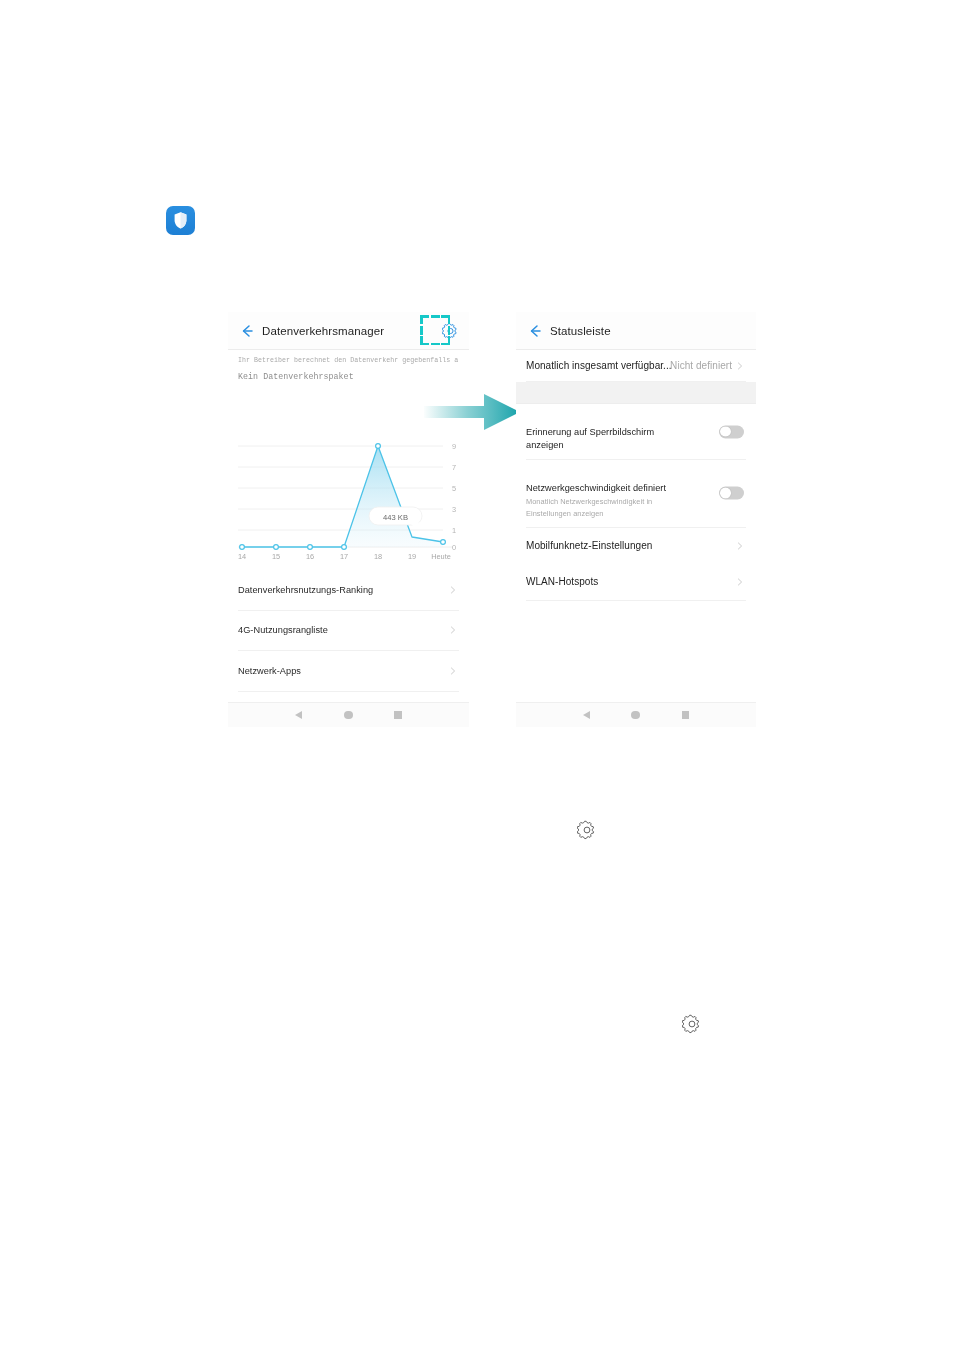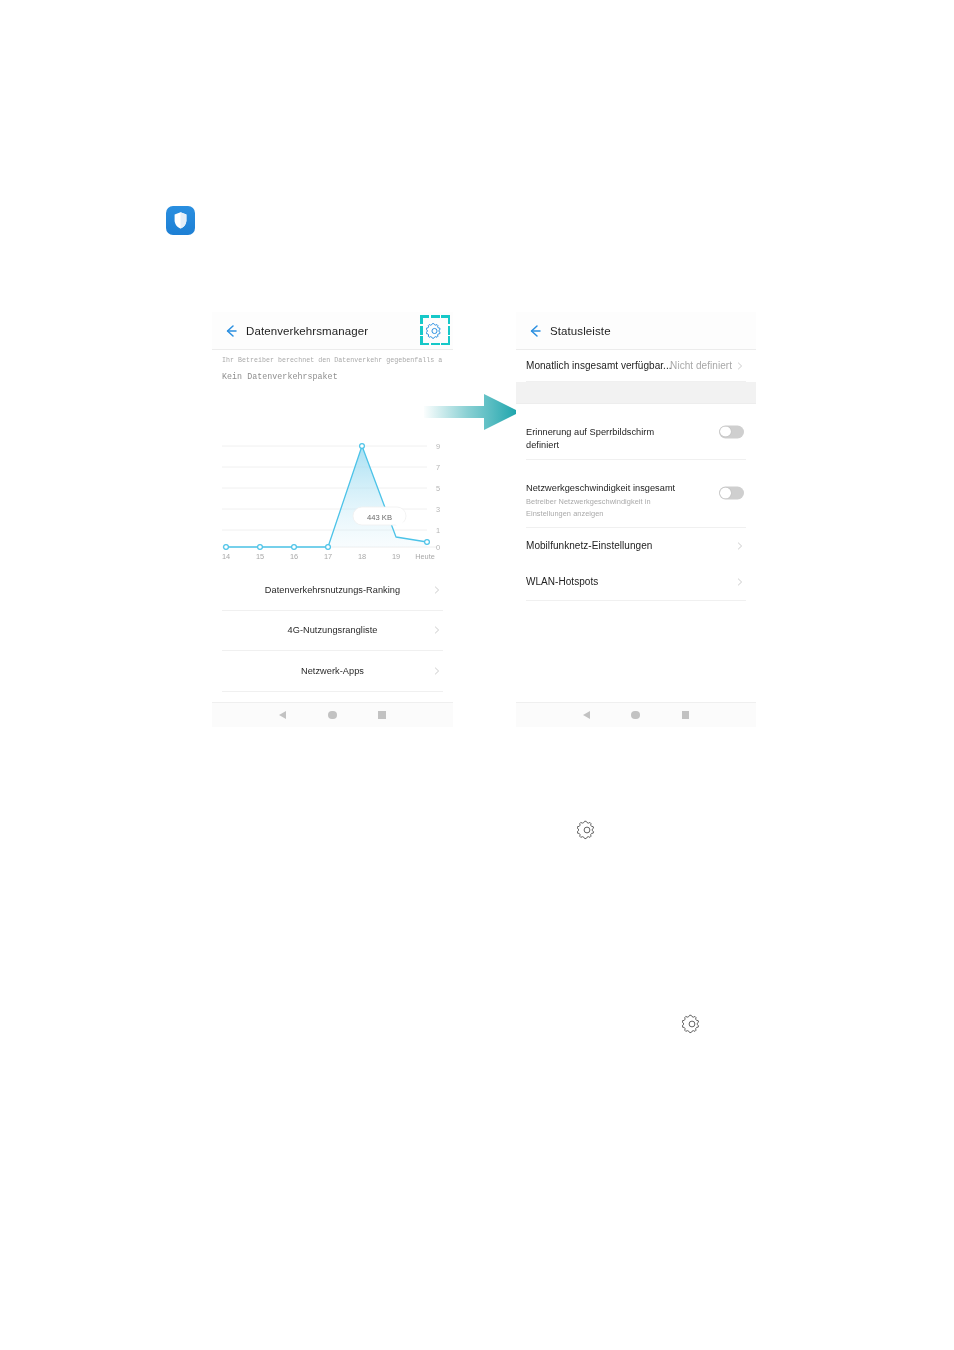--- a/index.html
+++ b/index.html
@@ -29,21 +29,21 @@
   }
   #app-icon svg { display: block; }
 
   
   .phone {
     position: absolute;
     background: #ffffff;
     box-sizing: border-box;
     overflow: hidden;
   }
-  #phone-left  { left: 212px; top: 312px; width: 241px; height: 415px; }
+  #phone-left  { left: 228px; top: 312px; width: 241px; height: 415px; }
   #phone-right { left: 516px; top: 312px; width: 240px; height: 415px; }
 
   
   .phone-header {
     position: relative;
     height: 37px;
     background: #fdfdfd;
     border-bottom: 1px solid #ececec;
   }
   .back-arrow {
@@ -122,21 +122,20 @@
     top: 258px;
     width: 241px;
   }
   .list-row {
     position: relative;
     height: 39.5px;
     margin: 0 10px;
     border-bottom: 1px solid #f0f0f0;
     display: flex;
     align-items: center;
-    justify-content: center;
   }
   .list-row:last-child { border-bottom: 1px solid #f2f2f2; }
   .list-label {
     font-size: 9.2px;
     color: #282828;
     letter-spacing: .05px;
   }
   .chev {
     position: absolute;
     right: 2px;
@@ -440,31 +439,31 @@
     <svg class="chev" viewBox="0 0 8 8">
       <path d="M2.4 1 L5.6 4 L2.4 7" fill="none" stroke="#c6c6c6" stroke-width="0.9" stroke-linecap="round" stroke-linejoin="round"></path>
     </svg>
   </div>
 
   <div class="spacer-band"></div>
 
   <div class="r-toggle-row">
     <div class="r-twolines">
       <div class="r-title">Erinnerung auf Sperrbildschirm</div>
-      <div class="r-title">definiert</div>
+      <div class="r-title">anzeigen</div>
     </div>
     <div class="toggle">
       <div class="knob"></div>
     </div>
   </div>
 
   <div class="r-toggle-row">
     <div class="r-twolines">
-      <div class="r-title">Netzwerkgeschwindigkeit insgesamt</div>
-      <div class="r-sub">Betreiber Netzwerkgeschwindigkeit in</div>
+      <div class="r-title">Netzwerkgeschwindigkeit definiert</div>
+      <div class="r-sub">Monatlich Netzwerkgeschwindigkeit in</div>
       <div class="r-sub">Einstellungen anzeigen</div>
     </div>
     <div class="toggle">
       <div class="knob"></div>
     </div>
   </div>
 
   <div class="r-nav-row last">
     <span class="r-label">Mobilfunknetz-Einstellungen</span>
     <svg class="chev" viewBox="0 0 8 8">

